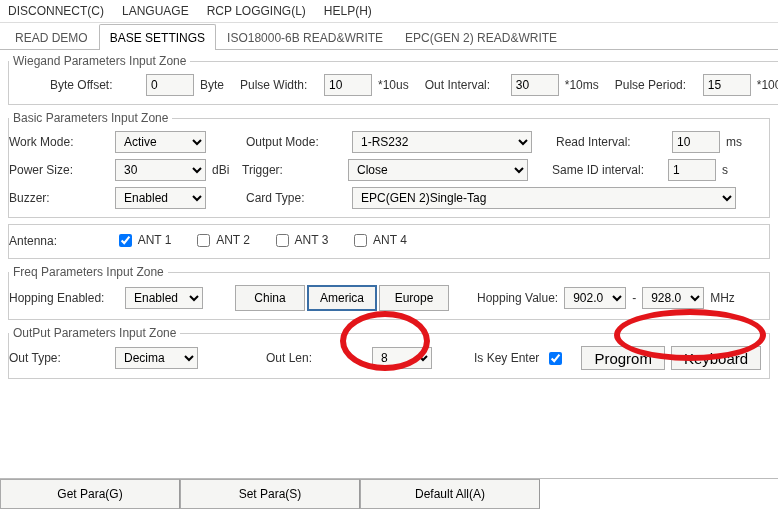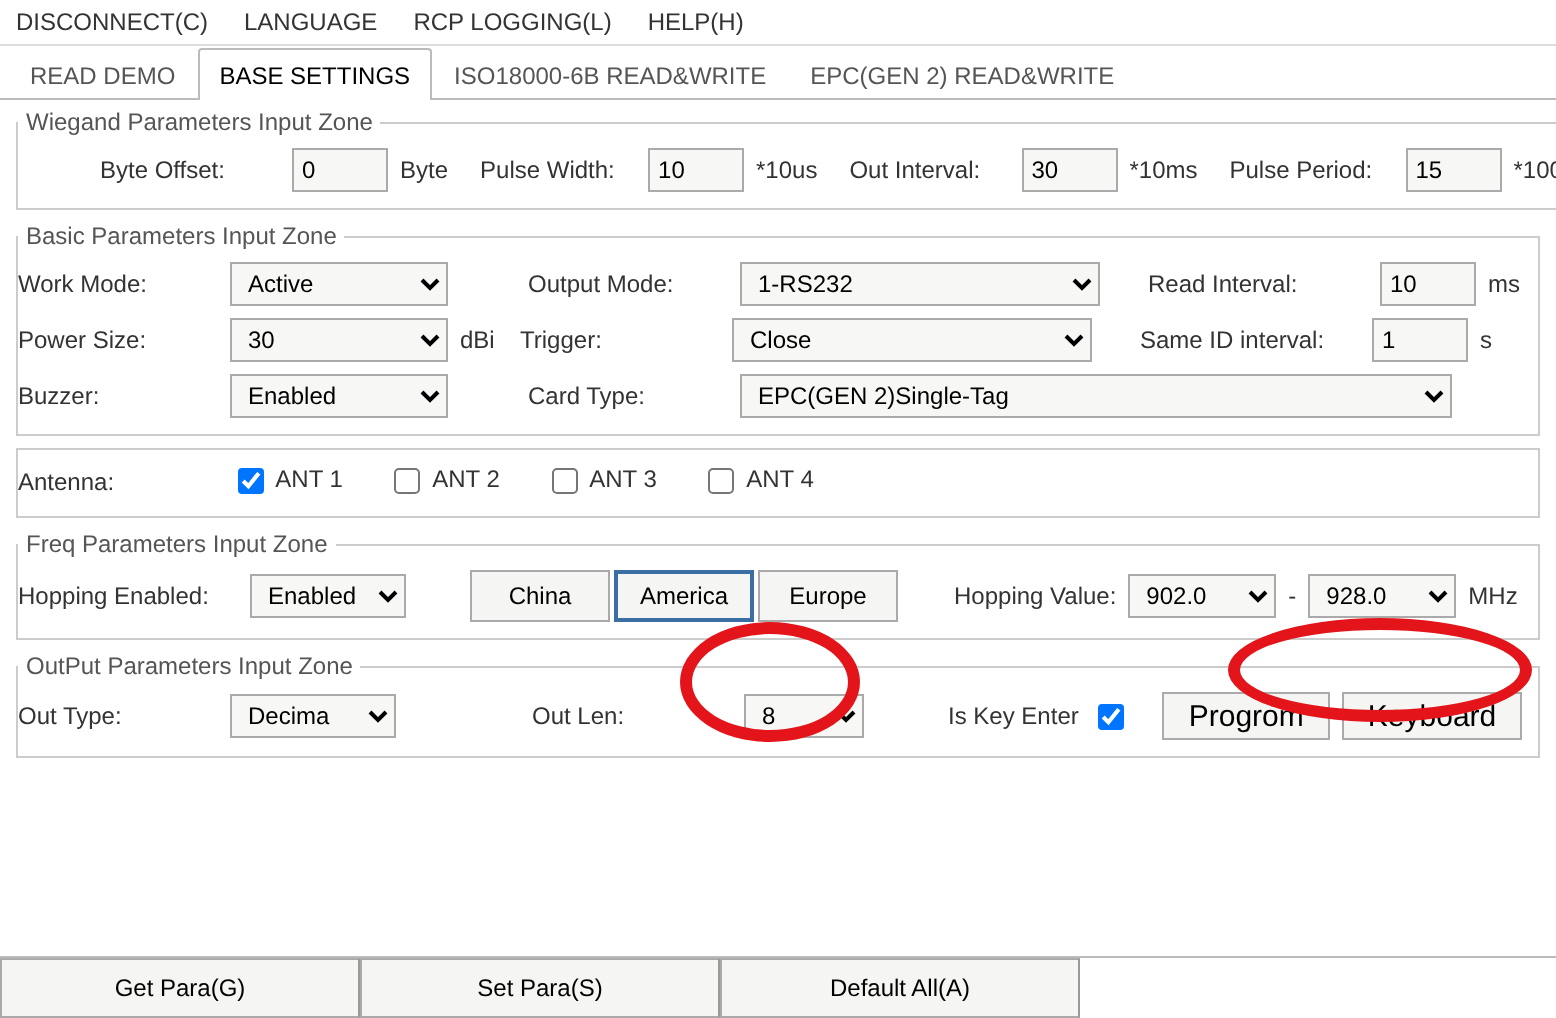--- a/index.html
+++ b/index.html
@@ -66,41 +66,41 @@
   .lbl3 { width: 110px; }
   select, input[type=text], input[type=number] {
     font-size: 12px;
     height: 22px;
     border: 1px solid #aaa;
     background: #f7f7f5;
     padding: 0 4px;
   }
   input[type=number] { width: 48px; }
   .spin { width: 60px; }
-  select.wide { width: 109px; }
+  select.wide { width: 91px; }
   select.wider { width: 180px; }
-  select.ww { width: 356px; }
+  select.ww { width: 384px; }
   .unit { margin-right: 10px; }
   .btn-seg {
     display: flex;
     gap: 2px;
   }
   .btn-seg button {
     height: 26px;
     width: 70px;
     border: 1px solid #aaa;
     background: #f5f5f3;
     cursor: pointer;
     font-size: 12px;
   }
   .btn-seg button.selected {
     border-color: #3a6ea5;
     box-shadow: inset 0 0 0 1px #3a6ea5;
   }
-  .selsm { width: 74px; }
+  .selsm { width: 62px; }
   .buttonbar {
     display: flex;
     border-top: 1px solid #bbb;
   }
   .buttonbar button {
     flex: 0 0 180px;
     height: 30px;
     border: 1px solid #aaa;
     background: #f5f5f3;
     cursor: pointer;

